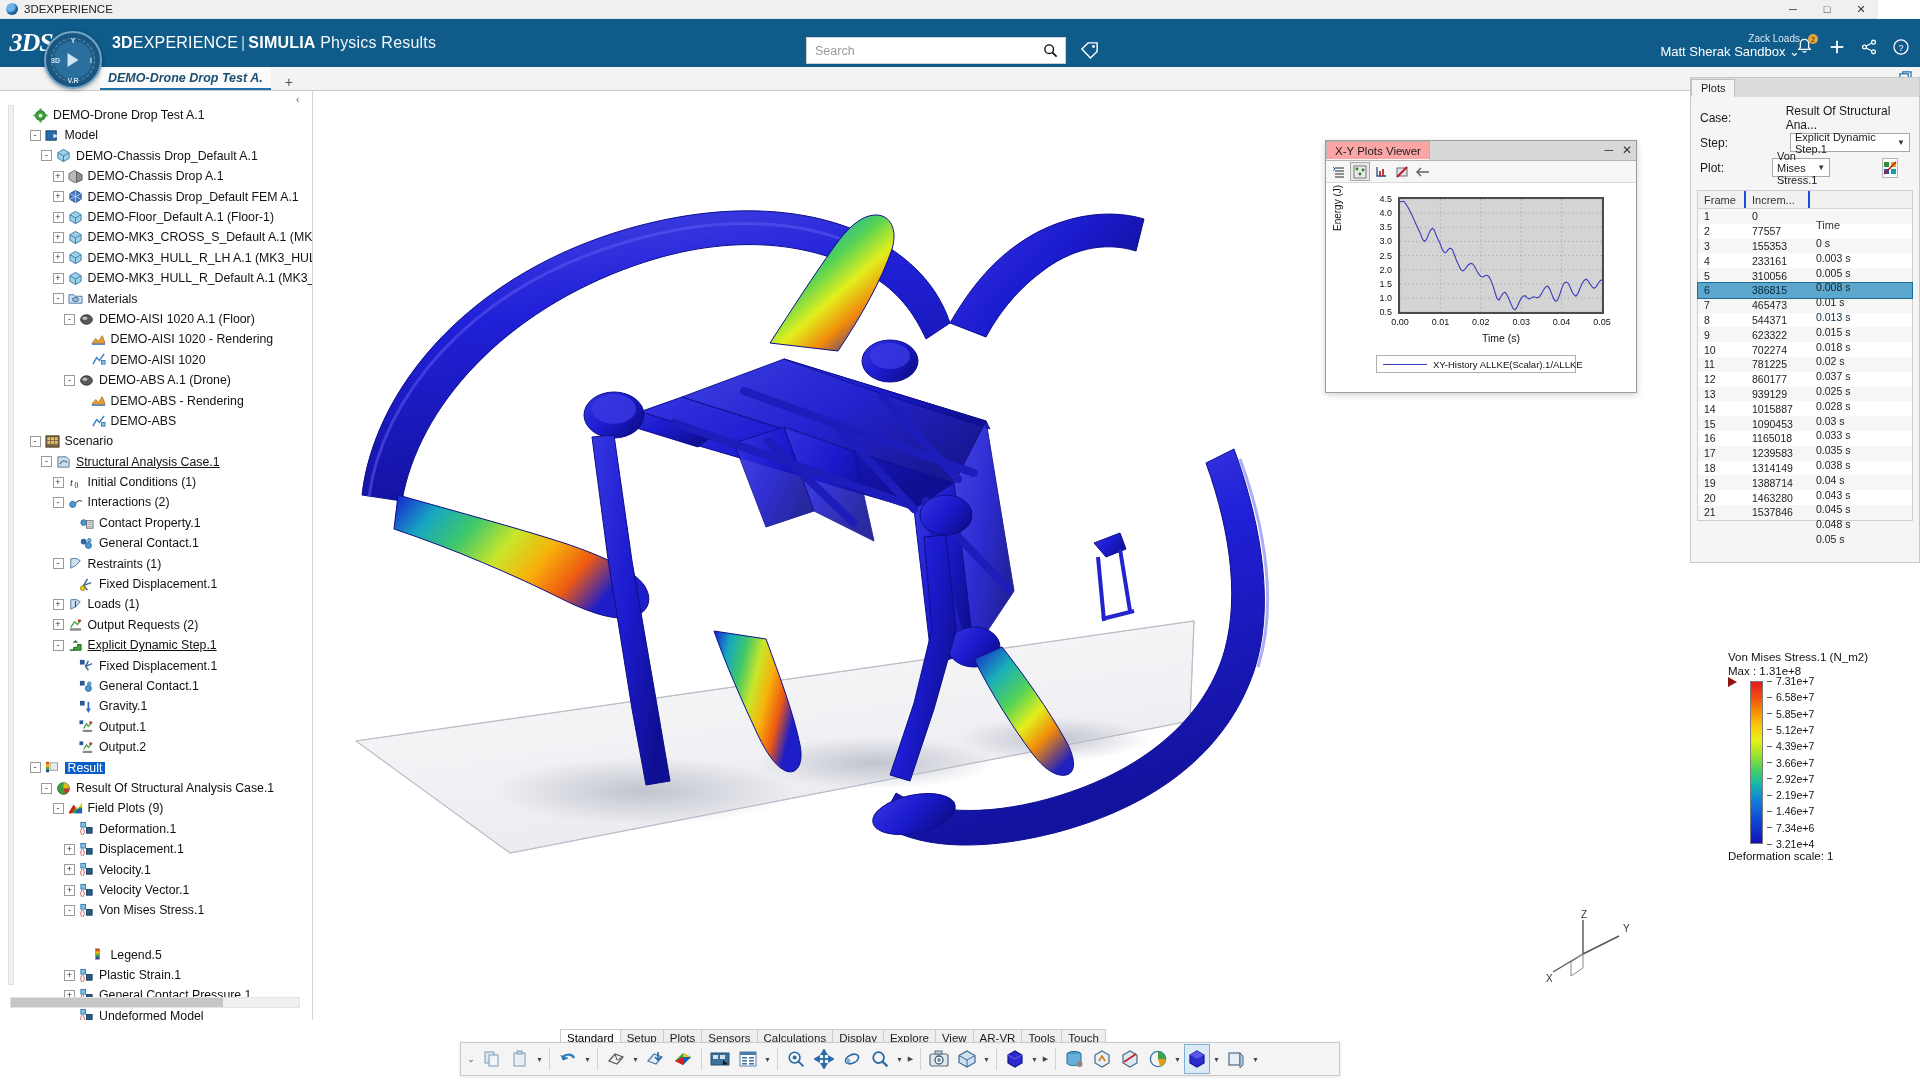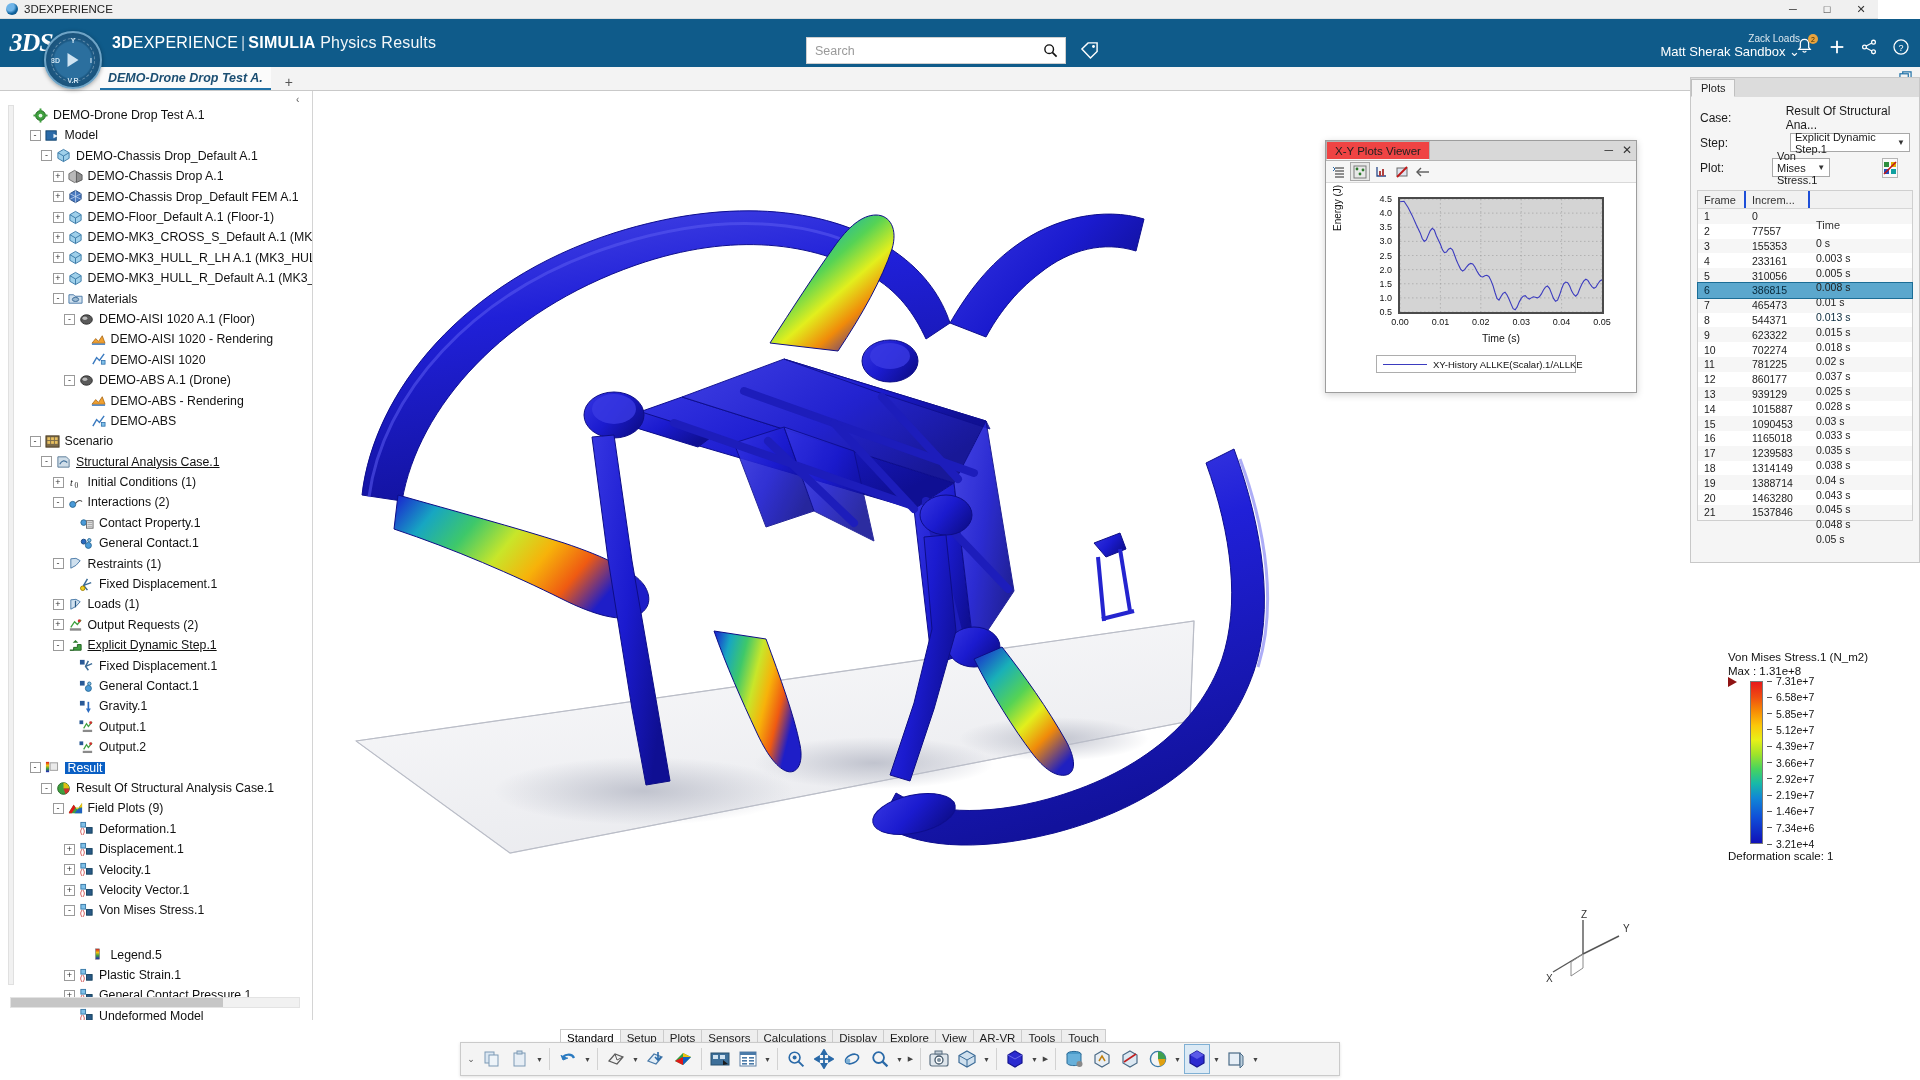--- a/index.html
+++ b/index.html
@@ -153,21 +153,21 @@
   .xy-win {
     position:absolute; left:1325px; top:140px; width:312px; height:253px;
     background:#f6f6f6; border:1px solid #9d9d9d; box-shadow:0 2px 7px rgba(0,0,0,.18);
     z-index:30;
   }
   .xy-titlebar {
     height:20px; background:#d8d8d8; display:flex; align-items:flex-end; position:relative;
     border-bottom:1px solid #b4b4b4;
   }
   .xy-tab {
-    background:#ef4444; height:19px; padding:0 8px; display:flex; align-items:center;
+    background:#fca5a5; height:19px; padding:0 8px; display:flex; align-items:center;
     font-size:11.5px; color:#222; border:1px solid #b4b4b4; border-bottom:1px solid #f6f6f6;
   }
   .xy-wbtns { position:absolute; right:4px; top:2px; display:flex; gap:9px; font-size:12px; color:#333; }
   .xy-toolbar {
     height:22px; display:flex; align-items:center; gap:1px; padding:2px 3px;
     background:#f6f6f6; border-bottom:1px solid #d9d9d9;
   }
   .xy-tb-btn {
     width:20px;height:19px;display:flex;align-items:center;justify-content:center;
     border:1px solid transparent;

